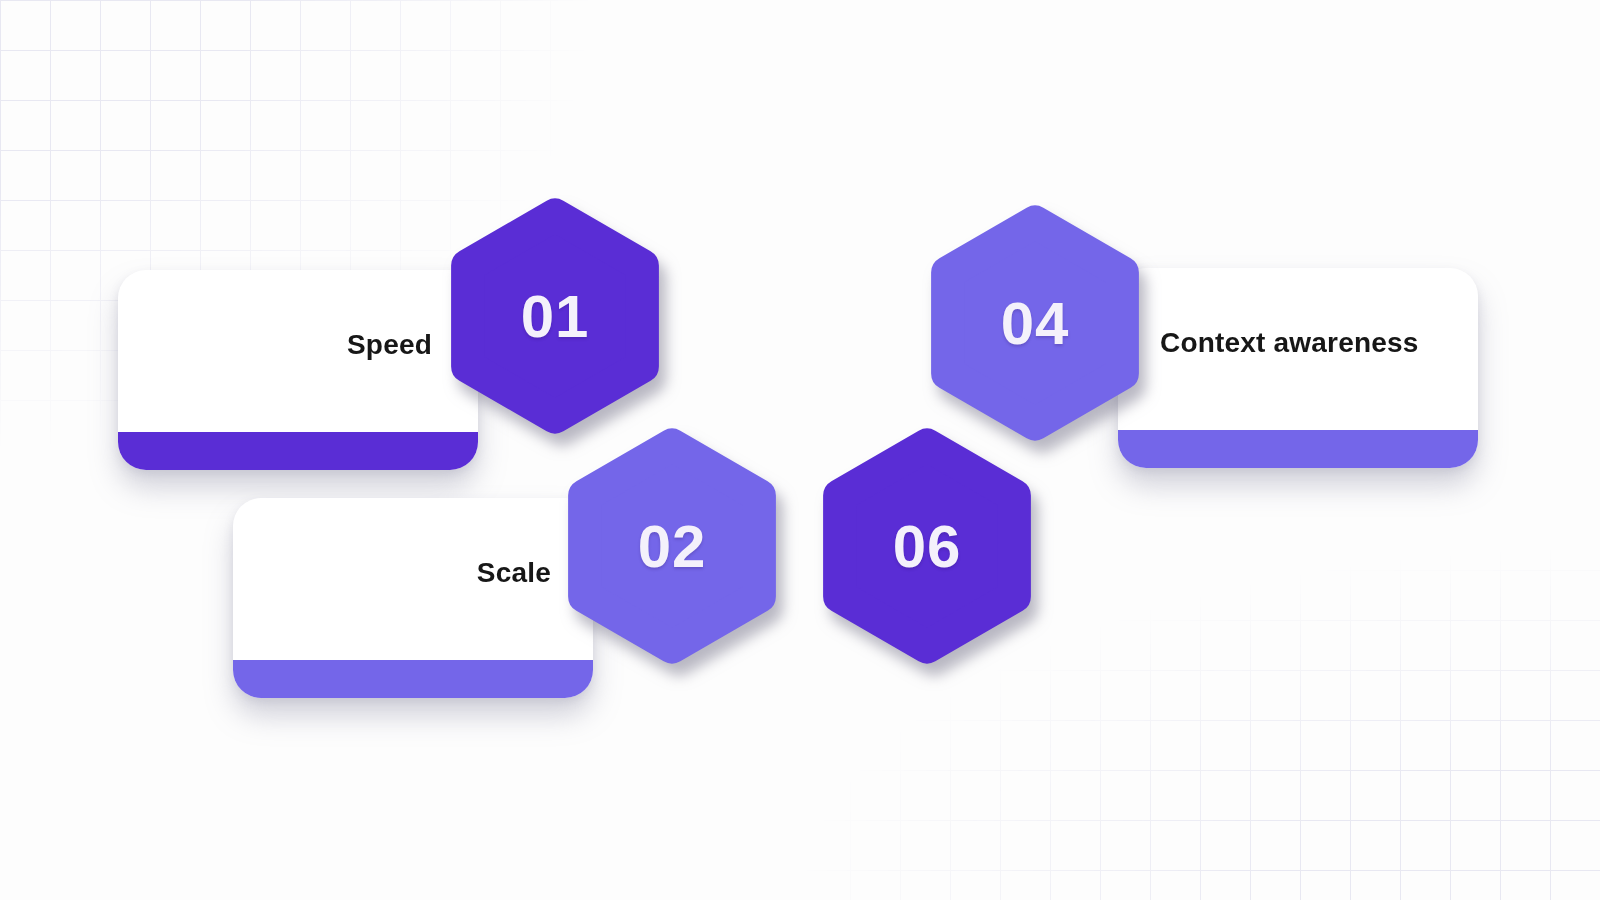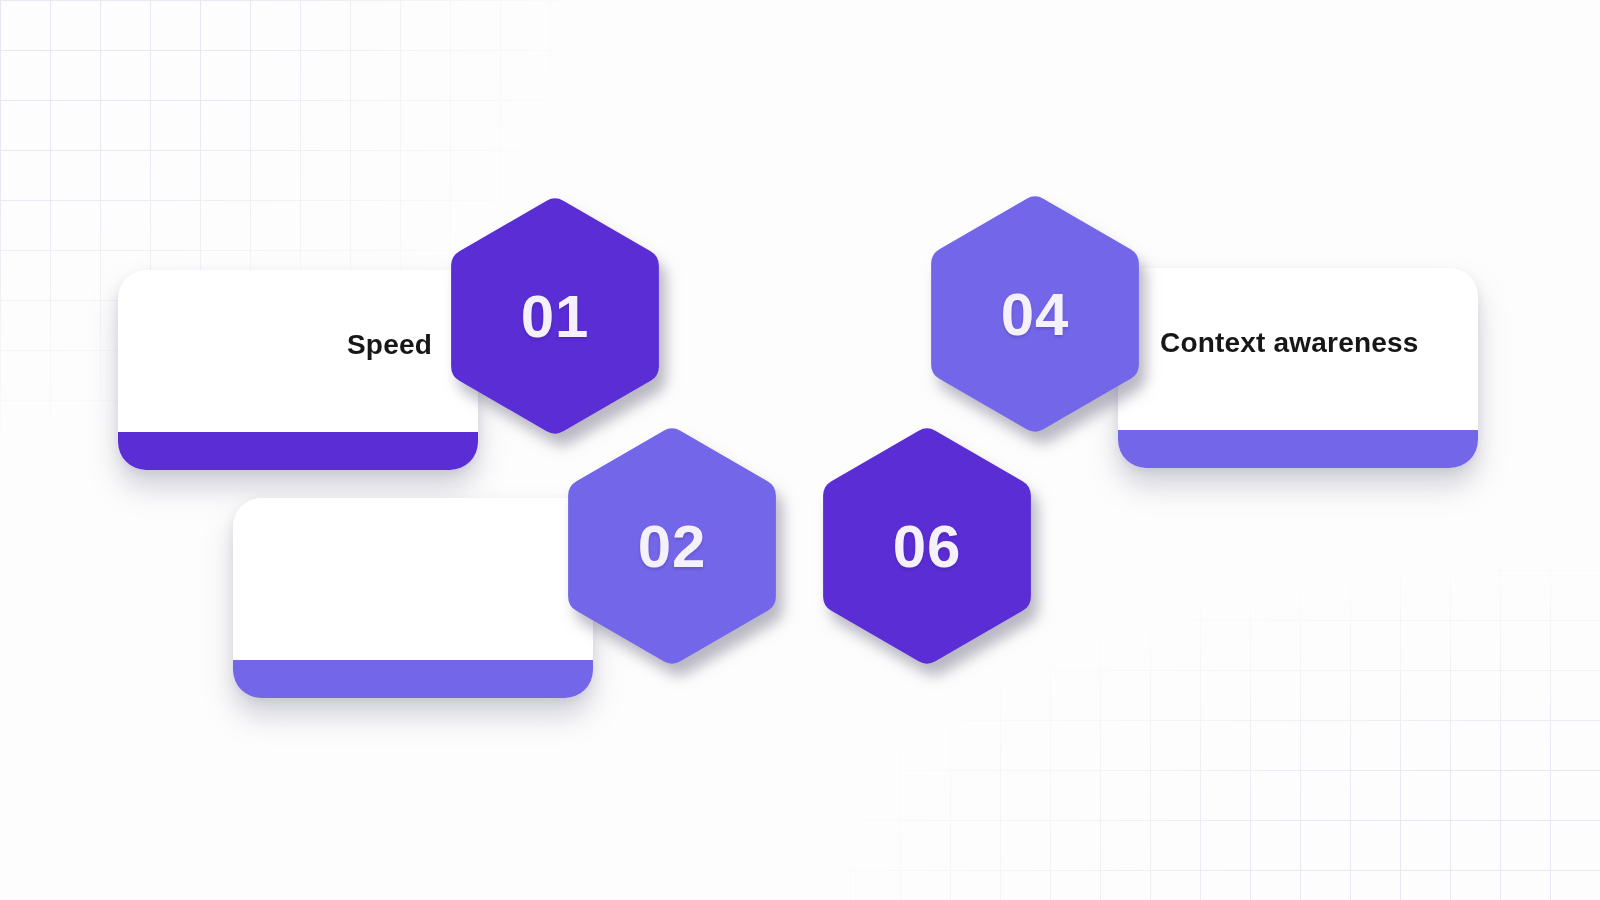--- a/index.html
+++ b/index.html
@@ -72,36 +72,37 @@
   .hex-number{
     position:absolute;inset:0;
     display:flex;align-items:center;justify-content:center;
     font-size:60px;font-weight:700;letter-spacing:1px;
     color:var(--number-text,#f4f1fb);
     text-shadow:0 2px 3px rgba(40,20,90,.22);
   }
   .hex-1{left:451px;top:196px;}
   .hex-2{left:568px;top:426px;}
   .hex-3{left:823px;top:426px;}
-  .hex-4{left:931px;top:194px;}
+  .hex-4{left:931px;top:203px;}
 </style>
 </head>
 <body>
 
 <div class="stage">
 
   <div class="grid grid-tl"></div>
   <div class="grid grid-br"></div>
 
   <div class="card card-1 bar-dark">
     <div class="card-label align-right">Speed</div>
     <div class="card-bar"></div>
   </div>
 
   <div class="card card-2 bar-light">
+    <div class="card-label align-right">Scale</div>
     <div class="card-bar"></div>
   </div>
 
 
   <div class="card card-4 bar-light">
     <div class="card-label align-left">Context awareness</div>
     <div class="card-bar"></div>
   </div>
 
   <div class="hex hex-1 hex-dark">

